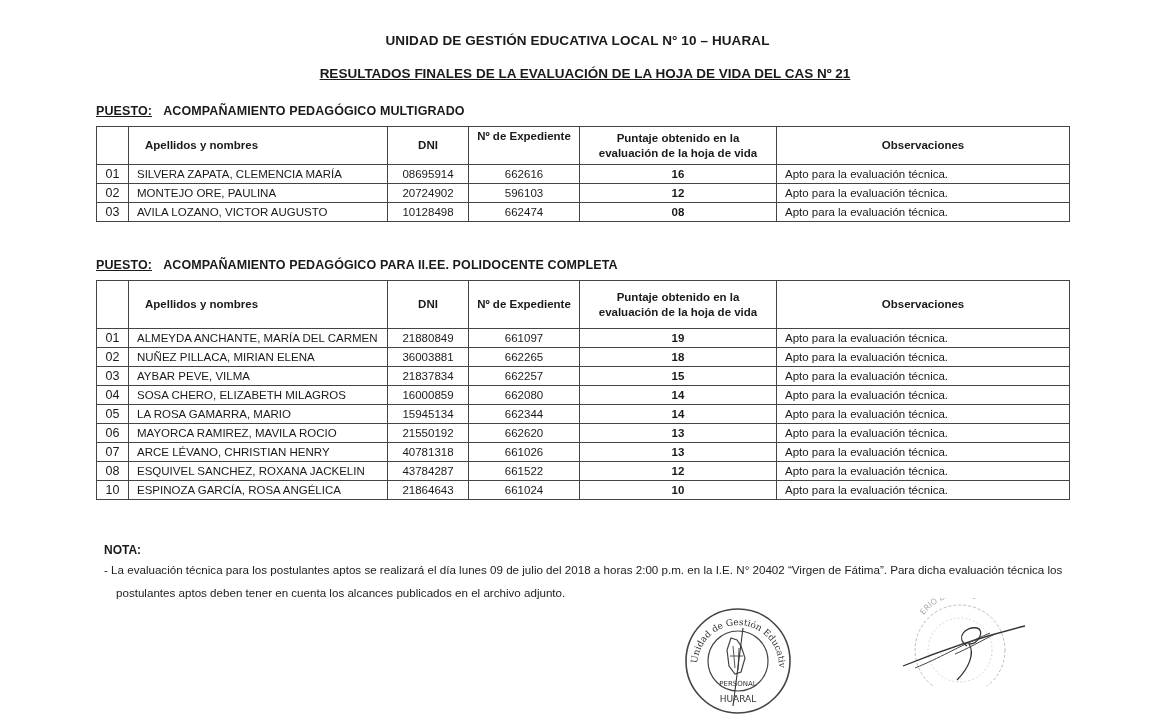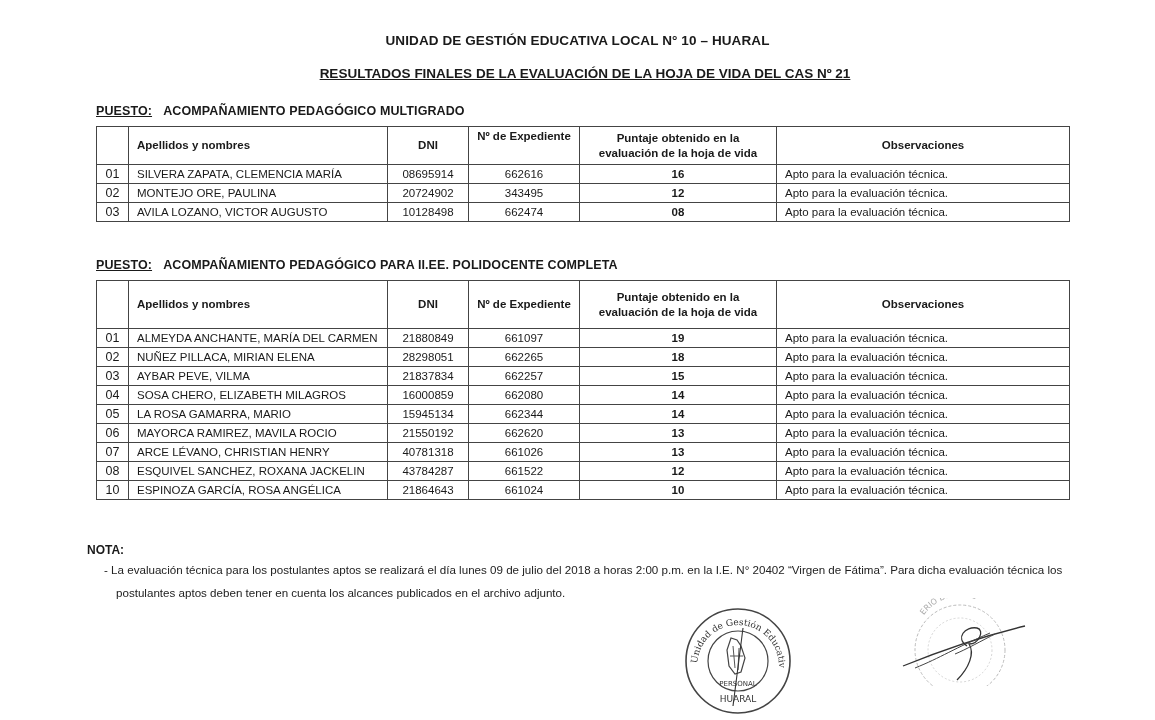--- a/index.html
+++ b/index.html
@@ -20,28 +20,28 @@
   }
   .puesto .lbl { margin-right: 8px; text-decoration: underline; }
   table.res {
     position: absolute; left: 96px; border-collapse: collapse; font-size: 11.5px;
     table-layout: fixed;
   }
   table.res td, table.res th {
     border: 1px solid #444; padding: 0 6px; height: 18px; line-height: 18px; overflow: hidden; white-space: nowrap;
   }
   table.res th { font-weight: bold; font-size: 11.5px; line-height: 15px; }
-  table.res th.c-name { text-align: left; padding-left: 8px; }
+  table.res th.c-name { text-align: left; padding-left: 16px; }
   table.res td.c-num { text-align: center; font-size: 12.5px; }
   table.res td.c-name { text-align: left; padding-left: 8px; }
   table.res td.c-dni, table.res td.c-exp { text-align: center; }
   table.res td.c-score { text-align: center; font-weight: bold; }
   table.res td.c-obs { text-align: left; padding-left: 8px; }
   .nota-title {
-    position: absolute; left: 87px; top: 543px; font-weight: bold; font-size: 12px; 
+    position: absolute; left: 104px; top: 543px; font-weight: bold; font-size: 12px; 
   }
   .nota-text {
     position: absolute; left: 104px; top: 558px; width: 975px; font-size: 11.6px; line-height: 23px;
     padding-left: 12px; text-indent: -12px; color: #222;
   }
   .stamp { position: absolute; left: 683px; top: 606px; width: 110px; height: 110px; }
   .signature { position: absolute; left: 895px; top: 598px; width: 140px; height: 88px; }
 </style>
 </head>
 <body>
@@ -81,21 +81,21 @@
         <td class="c-name">SILVERA ZAPATA, CLEMENCIA MARÍA</td>
         <td class="c-dni">08695914</td>
         <td class="c-exp">662616</td>
         <td class="c-score">16</td>
         <td class="c-obs">Apto para la evaluación técnica.</td>
       </tr>
       <tr>
         <td class="c-num">02</td>
         <td class="c-name">MONTEJO ORE, PAULINA</td>
         <td class="c-dni">20724902</td>
-        <td class="c-exp">343495</td>
+        <td class="c-exp">596103</td>
         <td class="c-score">12</td>
         <td class="c-obs">Apto para la evaluación técnica.</td>
       </tr>
       <tr>
         <td class="c-num">03</td>
         <td class="c-name">AVILA LOZANO, VICTOR AUGUSTO</td>
         <td class="c-dni">10128498</td>
         <td class="c-exp">662474</td>
         <td class="c-score">08</td>
         <td class="c-obs">Apto para la evaluación técnica.</td>
@@ -134,21 +134,21 @@
         <td class="c-num">01</td>
         <td class="c-name">ALMEYDA ANCHANTE, MARÍA DEL CARMEN</td>
         <td class="c-dni">21880849</td>
         <td class="c-exp">661097</td>
         <td class="c-score">19</td>
         <td class="c-obs">Apto para la evaluación técnica.</td>
       </tr>
       <tr>
         <td class="c-num">02</td>
         <td class="c-name">NUÑEZ PILLACA, MIRIAN ELENA</td>
-        <td class="c-dni">28298051</td>
+        <td class="c-dni">36003881</td>
         <td class="c-exp">662265</td>
         <td class="c-score">18</td>
         <td class="c-obs">Apto para la evaluación técnica.</td>
       </tr>
       <tr>
         <td class="c-num">03</td>
         <td class="c-name">AYBAR PEVE, VILMA</td>
         <td class="c-dni">21837834</td>
         <td class="c-exp">662257</td>
         <td class="c-score">15</td>

